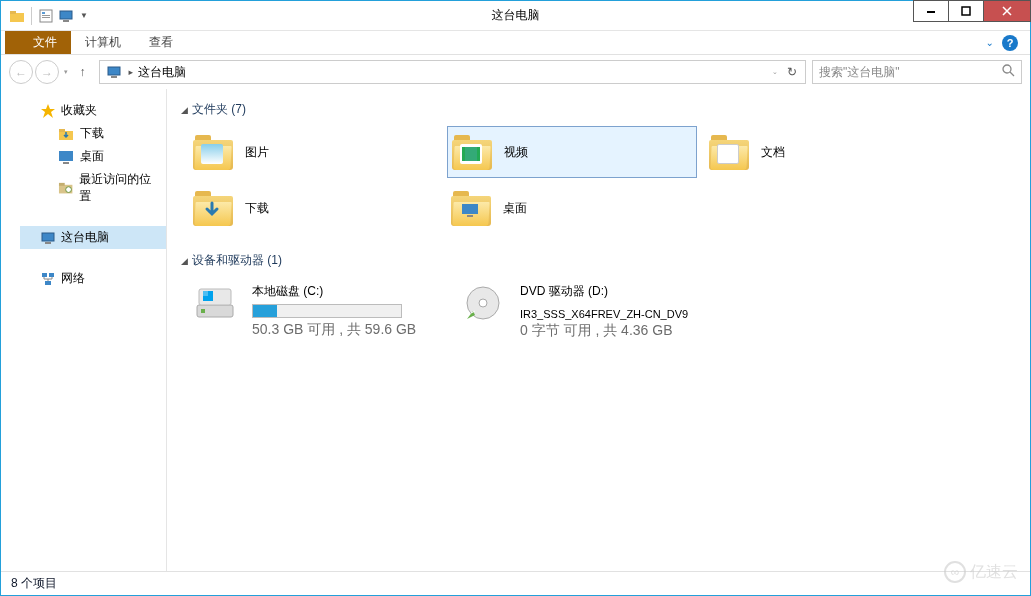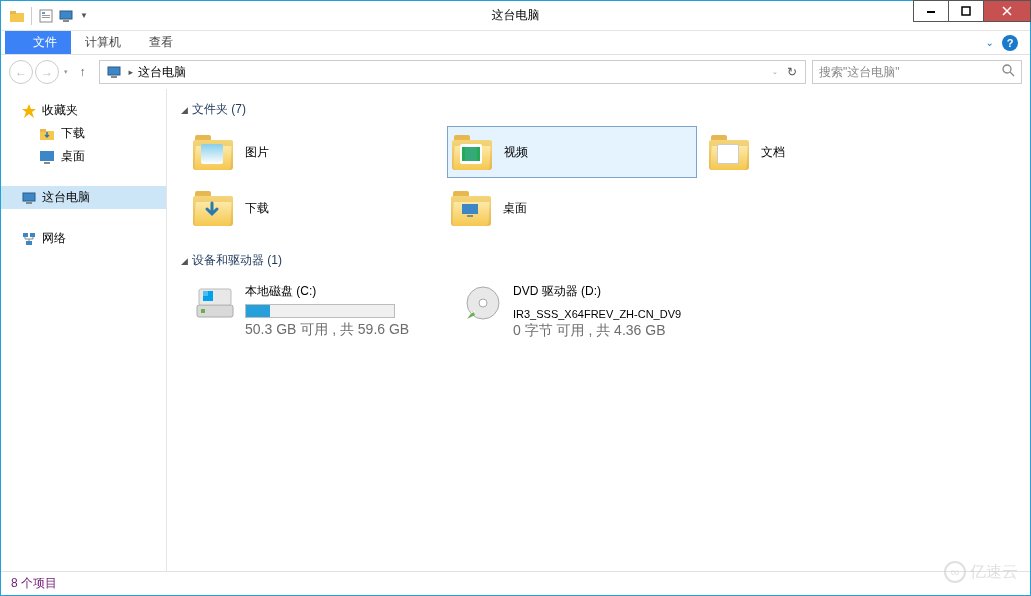--- a/index.html
+++ b/index.html
@@ -17,21 +17,21 @@
 .win-controls { margin-left: auto; display: flex; height: 100%; }
 .win-btn { width: 36px; height: 22px; display: flex; align-items: center; justify-content: center; border: 1px solid #555; margin-top:-1px; margin-right:-1px; background:#fff;}
 .win-btn.minimize { background: #fff; }
 .win-btn.maximize { background: #fff; }
 .win-btn.close { background: #c75050; color: #fff; width: 48px; }
 .win-btn svg { width: 10px; height: 10px; }
 
 
 .ribbon { height: 24px; display: flex; align-items: stretch; border-bottom: 1px solid #e1e1e1; padding: 0 4px; }
 .ribbon-tab { padding: 0 14px; display: flex; align-items: center; font-size: 12px; cursor: default; }
-.ribbon-tab.file { background: #3b82f6; color: #fff; padding-left: 28px; }
+.ribbon-tab.file { background: #a16207; color: #fff; padding-left: 28px; }
 .ribbon-tab:not(.file) { color: #444; }
 .ribbon-right { margin-left: auto; display: flex; align-items: center; gap: 8px; padding: 0 8px;}
 .ribbon-chevron { color: #1979ca; font-size: 10px; }
 .help-icon { width: 16px; height: 16px; background: #1979ca; border-radius: 50%; color: #fff; display: flex; align-items: center; justify-content: center; font-size: 11px; font-weight: bold;}
 
 
 .navbar { height: 34px; display: flex; align-items: center; padding: 4px 8px; gap: 6px; }
 .nav-arrows { display: flex; align-items: center; gap: 2px; }
 .nav-circle { width: 24px; height: 24px; border: 1px solid #ccc; border-radius: 50%; display: flex; align-items: center; justify-content: center; color: #bbb; }
 .nav-up { width: 20px; height: 20px; display: flex; align-items: center; justify-content: center; color: #555;}
@@ -44,21 +44,21 @@
 .search-bar { width: 210px; height: 24px; border: 1px solid #ccc; display: flex; align-items: center; padding: 0 6px; color: #888;}
 .search-bar input { border: none; outline: none; flex: 1; font-size: 12px; color:#555; font-style: italic;}
 .search-bar input::placeholder { color: #888; font-style: normal;}
 .search-icon { color: #888; }
 
 
 .body { flex: 1; display: flex; overflow: hidden; }
 
 
 .sidebar { width: 166px; border-right: 1px solid #e5e5e5; padding: 10px 0; }
-.side-group { margin-bottom: 18px; }
+.side-group { margin-bottom: 18px; margin-left: 19px; }
 .side-head { display: flex; align-items: center; padding: 3px 6px 3px 20px; gap: 5px; font-size: 12px;}
 .side-head .fav-star { color: #f5b400; }
 .side-item { display: flex; align-items: center; padding: 3px 6px 3px 38px; gap: 6px; font-size: 12px;}
 .side-head.selected-pc { background: #cde6f7; padding-left: 20px;}
 .icon16 { width: 16px; height: 16px; display: inline-flex; align-items: center; justify-content: center; }
 
 
 .content { flex: 1; padding: 8px 14px; overflow: auto; }
 .section-head { color: #1e395b; display: flex; align-items: center; gap: 4px; padding: 4px 0; font-size: 12px;}
 .section-head .tri { font-size: 9px; color: #555;}
@@ -66,31 +66,31 @@
 .folder-item { display: flex; align-items: center; gap: 12px; padding: 4px; height: 52px;}
 .folder-item.selected { border: 1px solid #7da2ce; background: #e5f3ff; }
 .folder-icon { width: 40px; height: 36px; position: relative;}
 .folder-back { position: absolute; width: 40px; height: 30px; bottom: 0; background: linear-gradient(#f5d57a, #e6b84f); border-radius: 2px 2px 3px 3px;}
 .folder-tab { position: absolute; width: 16px; height: 7px; top: 1px; left: 2px; background: #e6b84f; border-radius: 2px 2px 0 0;}
 .folder-front { position: absolute; width: 36px; height: 24px; bottom: 0; left: 2px; background: linear-gradient(#fce9a8, #f5c74f); border-radius: 1px 1px 3px 3px; transform: skewX(-3deg);}
 .folder-inner { position: absolute; width: 22px; height: 20px; bottom: 6px; left: 8px; border-radius: 2px; display:flex; align-items:center; justify-content:center;}
 .folder-label { font-size: 12px; }
 
 .drives-grid { display: grid; grid-template-columns: repeat(2, 260px); gap: 8px; padding: 6px 0 0 8px;}
-.drive-item { display: flex; gap: 8px; padding: 4px;}
+.drive-item { display: flex; gap: 15px; padding: 4px;}
 .drive-icon { width: 44px; height: 40px; display: flex; align-items: center; justify-content: center;}
 .drive-info { flex: 1; font-size: 12px; }
 .drive-name { color: #000; margin-bottom: 4px;}
 .drive-bar { width: 150px; height: 14px; border: 1px solid #bcbcbc; background: #f0f0f0; margin-bottom: 3px; position: relative;}
 .drive-bar-fill { height: 100%; background: #26a0da; }
 .drive-stat { color: #6d6d6d; font-size: 14px;}
 .drive-sub { color: #000; font-size: 11px; margin-bottom:2px;margin-top:8px;}
 
 
-.statusbar { height: 24px; border-top: 1px solid #e1e1e1; display: flex; align-items: center; padding: 0 10px; font-size: 12px; color: #701a75;}
+.statusbar { height: 24px; border-top: 1px solid #e1e1e1; display: flex; align-items: center; padding: 0 10px; font-size: 12px; color: #0f172a;}
 
 
 .watermark { position: absolute; right: 12px; bottom: 12px; color: #ccc; font-size: 16px; display: flex; align-items: center; gap: 4px; opacity: 0.6;}
 .watermark-circle { width: 22px; height: 22px; border: 2px solid #ccc; border-radius: 50%; display: flex; align-items: center; justify-content: center;}
 .watermark-circle::before { content:"∞"; font-size:12px; color:#ccc;}
 </style>
 </head>
 <body>
 
 <div class="window">
@@ -207,20 +207,30 @@
           <span>下载</span>
         </div>
         <div class="side-item">
           <span class="icon16">
               <svg viewBox="0 0 16 16">
                 <rect x="1" y="2" width="14" height="10" fill="#3d87c7"></rect>
                 <rect x="5" y="13" width="6" height="2" fill="#888"></rect>
               </svg>
             </span>
           <span>桌面</span>
+        </div>
+        <div class="side-item">
+          <span class="icon16">
+              <svg viewBox="0 0 16 16">
+                <rect x="1" y="5" width="14" height="9" fill="#d9c48a"></rect>
+                <rect x="1" y="3" width="6" height="3" fill="#c4ae6f"></rect>
+                <circle cx="11" cy="10" r="3" fill="#fff" stroke="#69923a"></circle>
+              </svg>
+            </span>
+          <span>最近访问的位置</span>
         </div>
       </div>
       <div class="side-group">
         <div class="side-head selected-pc">
           <span class="icon16">
               <svg viewBox="0 0 16 16">
                 <rect x="2" y="3" width="12" height="8" fill="#3d87c7" stroke="#2a5a8a"></rect>
                 <rect x="5" y="12" width="6" height="2" fill="#888"></rect>
               </svg>
             </span>

